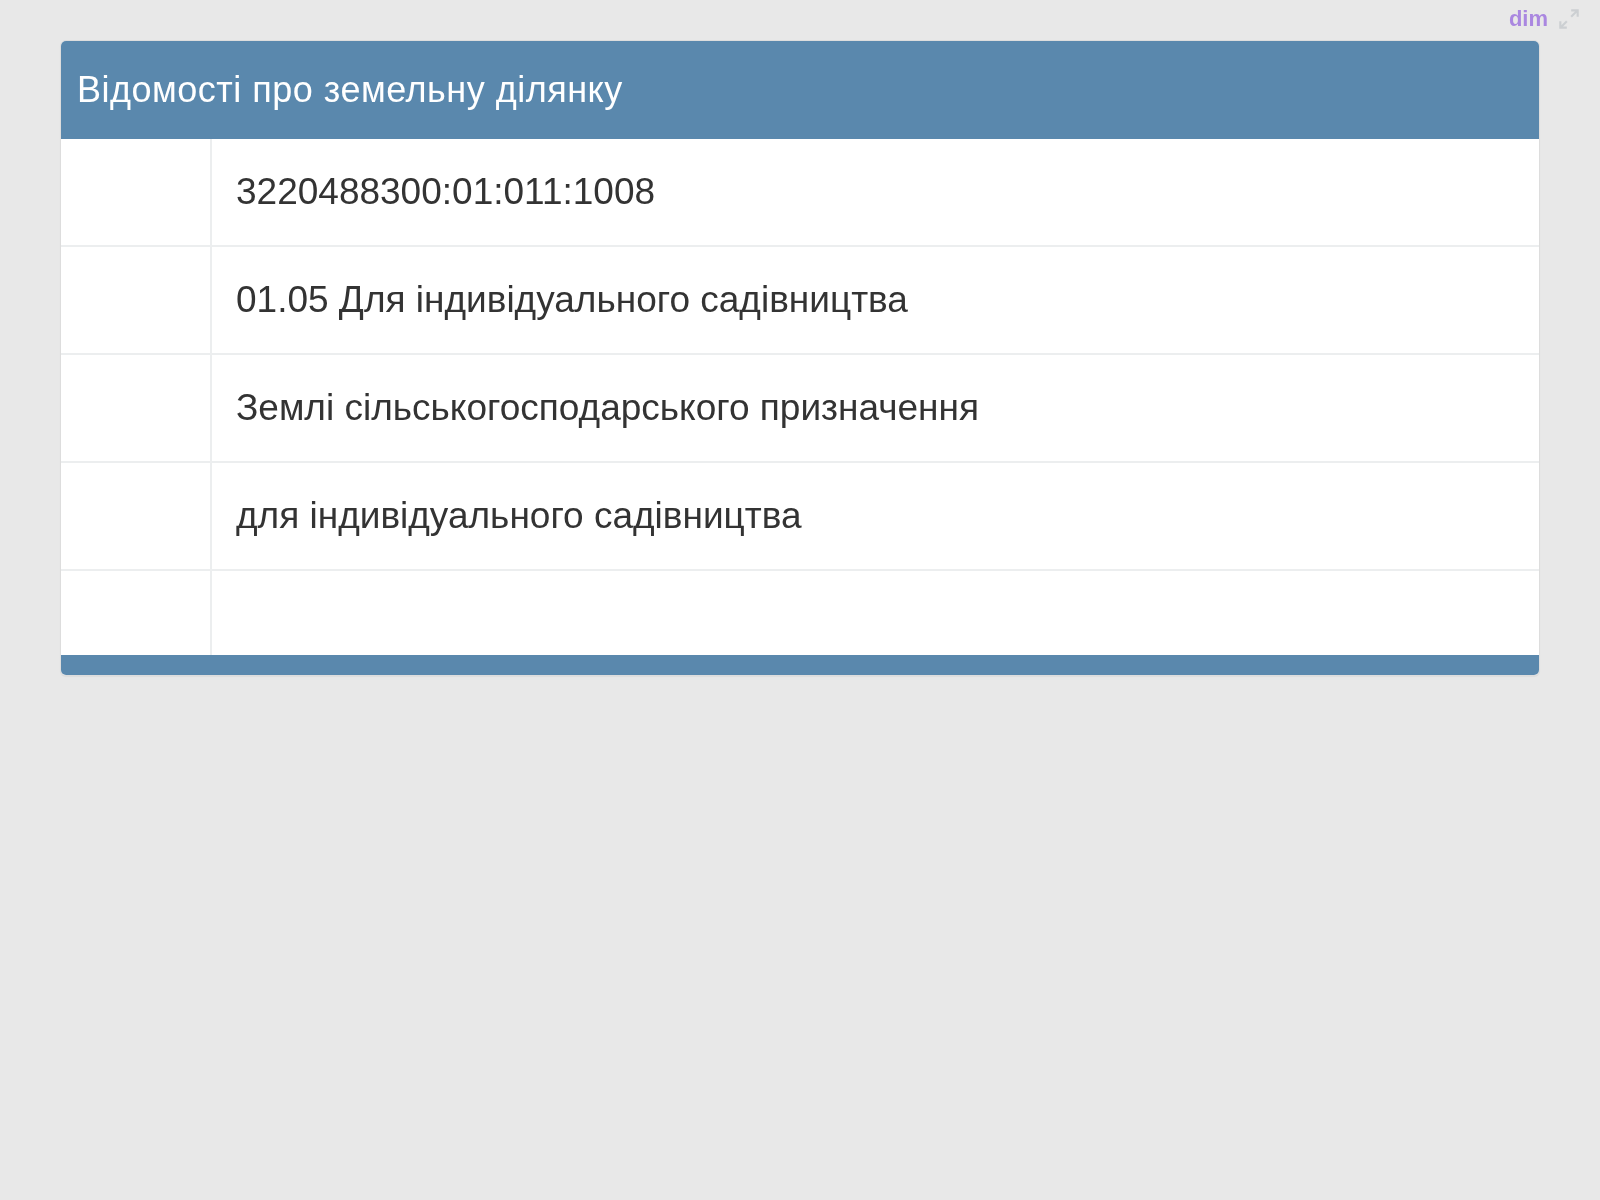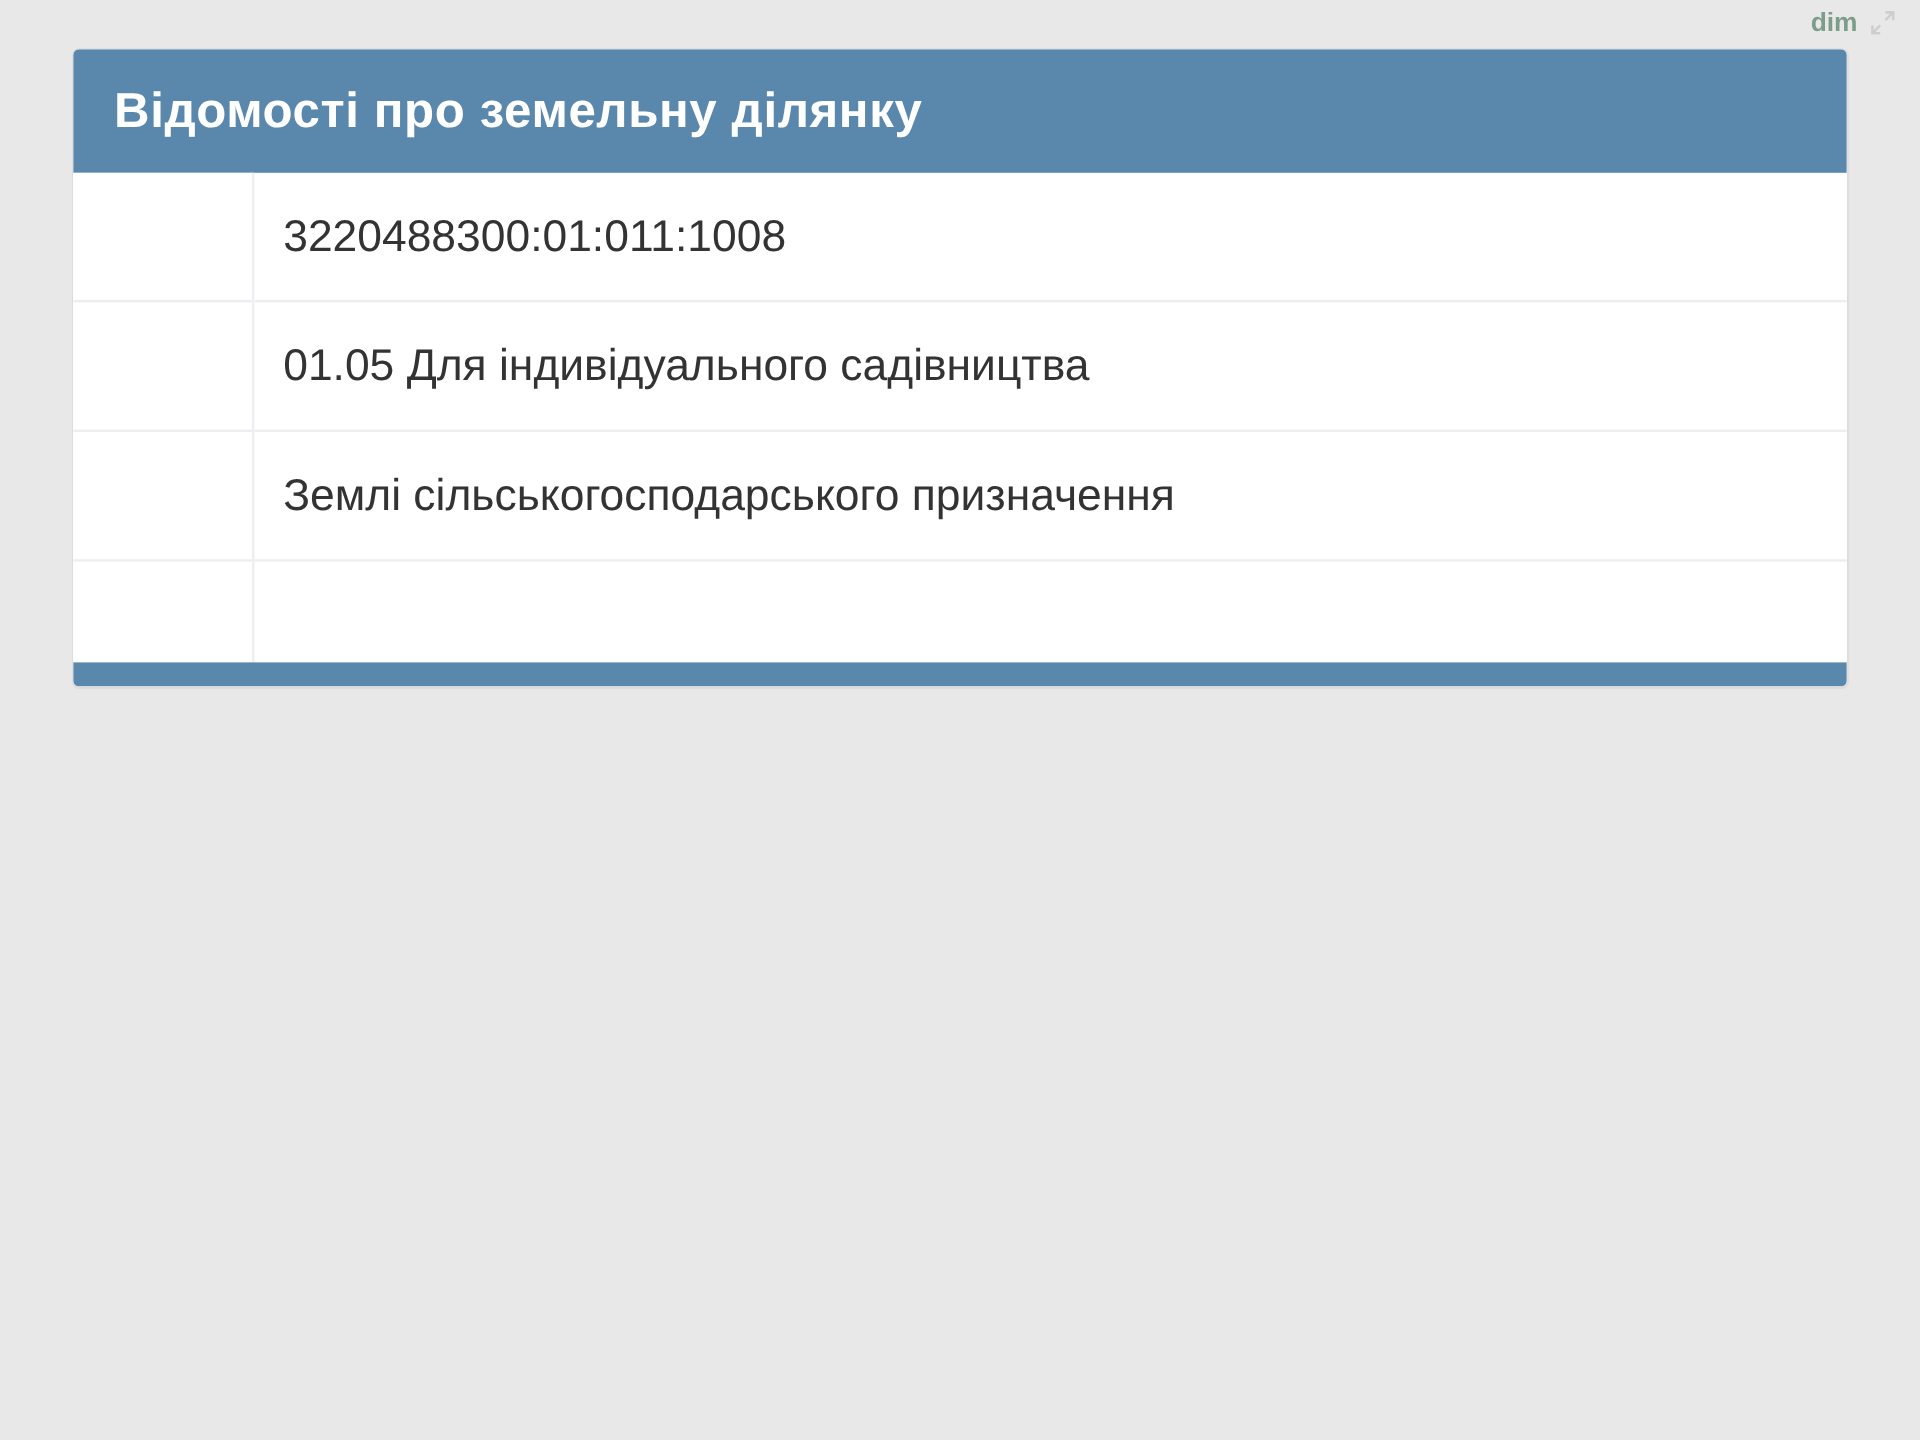--- a/index.html
+++ b/index.html
@@ -22,23 +22,23 @@
     .panel {
       background-color: #ffffff;
       border: 1px solid #ddd;
       border-radius: 6px;
       overflow: hidden;
       box-shadow: 0 1px 1px rgba(0,0,0,0.05);
     }
     .panel-header {
       background-color: #5a88ad;
       color: #ffffff;
-      padding: 28px 34px;
-      font-size: 41px;
-      font-weight: 700;
+      padding: 28px 16px;
+      font-size: 36px;
+      font-weight: 400;
       letter-spacing: 0.5px;
     }
     .info-table {
       width: 100%;
       border-collapse: collapse;
     }
     .info-table tr {
       border-bottom: 2px solid #eceeef;
       margin-top: 20px;
     }
@@ -70,21 +70,21 @@
     }
     .watermark {
       position: absolute;
       top: 6px;
       right: 18px;
       display: flex;
       align-items: center;
       gap: 8px;
       opacity: 0.5;
       font-size: 22px;
-      color: #14532d;
+      color: #6d28d9;
       font-weight: 600;
       text-align: center;
     }
     .watermark-icon {
       width: 26px;
       height: 26px;
       opacity: 0.7;
     }
   </style>
 </head>
@@ -108,20 +108,24 @@
           <td class="value-cell">3220488300:01:011:1008</td>
         </tr>
         <tr>
           <td class="label-cell"></td>
           <td class="value-cell">01.05 Для індивідуального садівництва</td>
         </tr>
         <tr>
           <td class="label-cell"></td>
           <td class="value-cell">Землі сільськогосподарського призначення</td>
         </tr>
+        <tr>
+          <td class="label-cell"></td>
+          <td class="value-cell">для індивідуального садівництва</td>
+        </tr>
         <tr class="empty-row">
           <td class="label-cell"></td>
           <td class="value-cell"></td>
         </tr>
       </tbody>
     </table>
     <div class="bottom-bar"></div>
   </div>
 </div>
 

